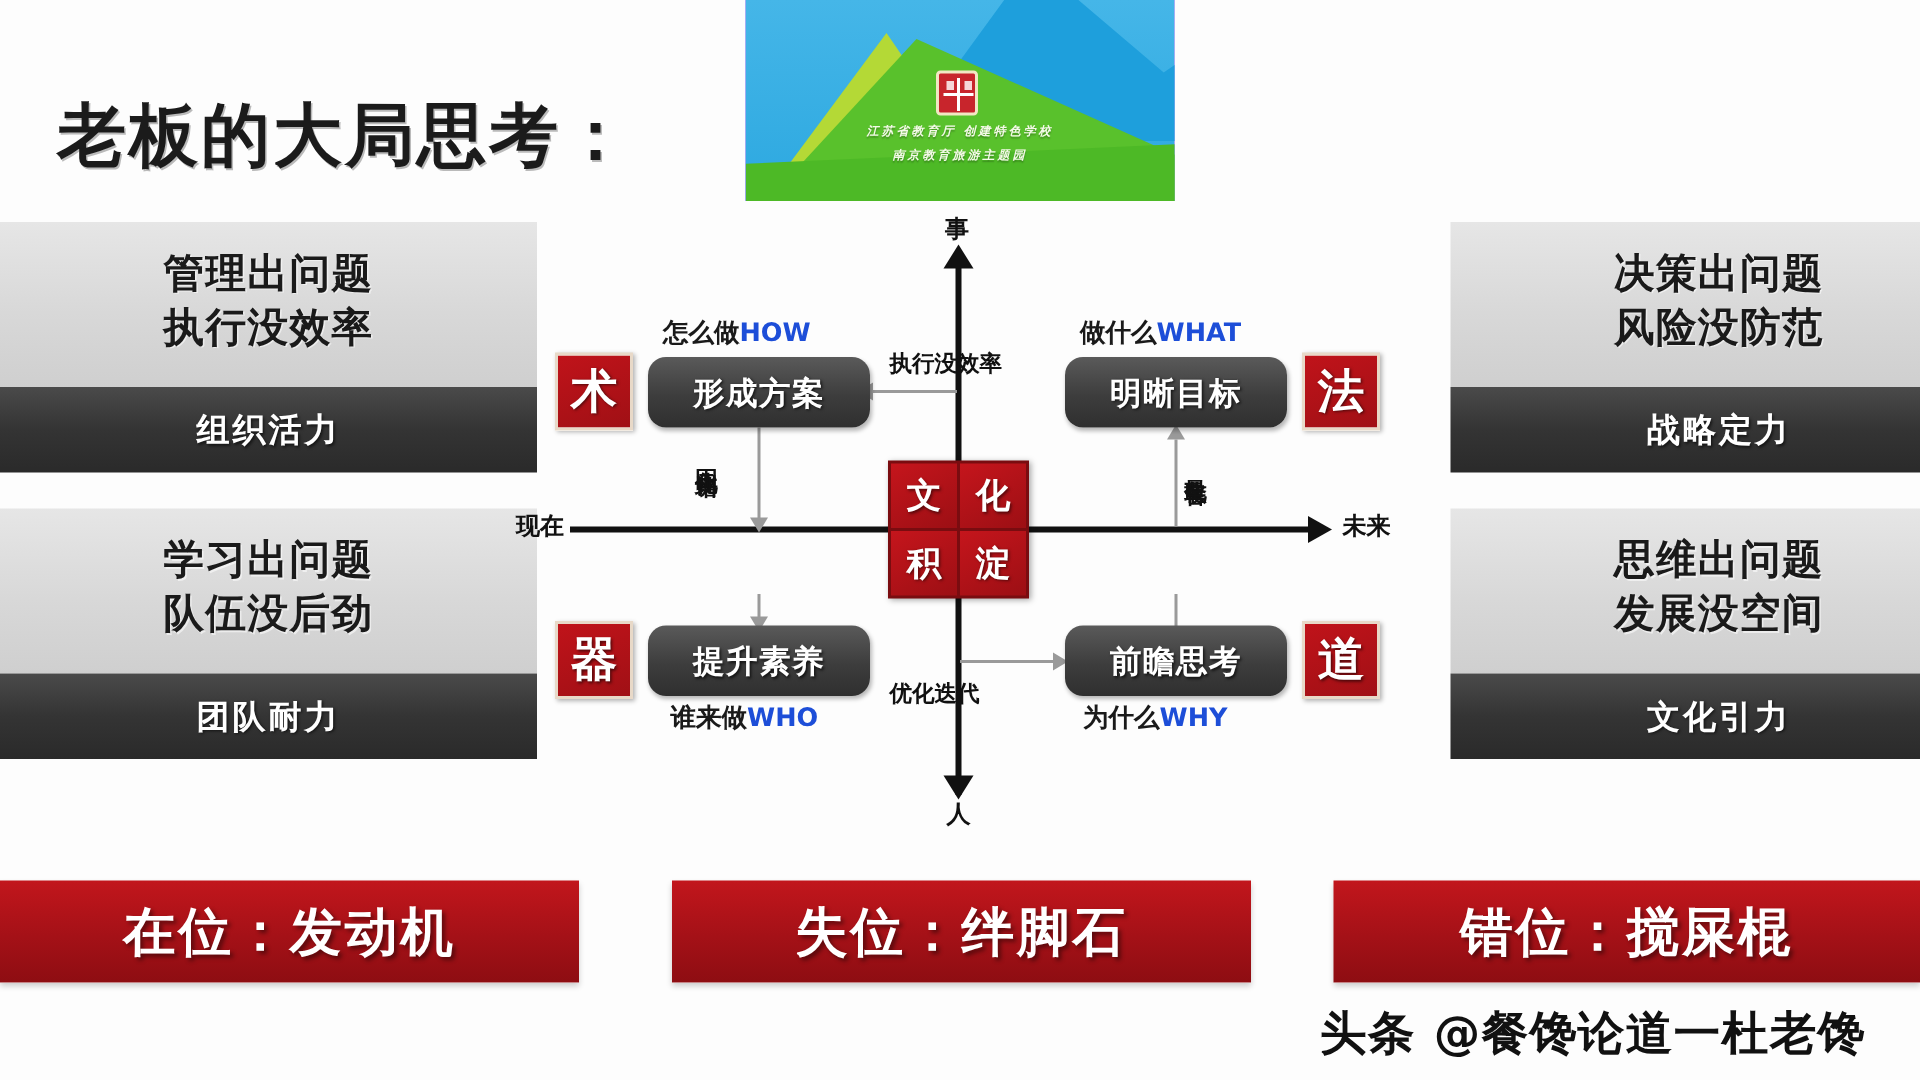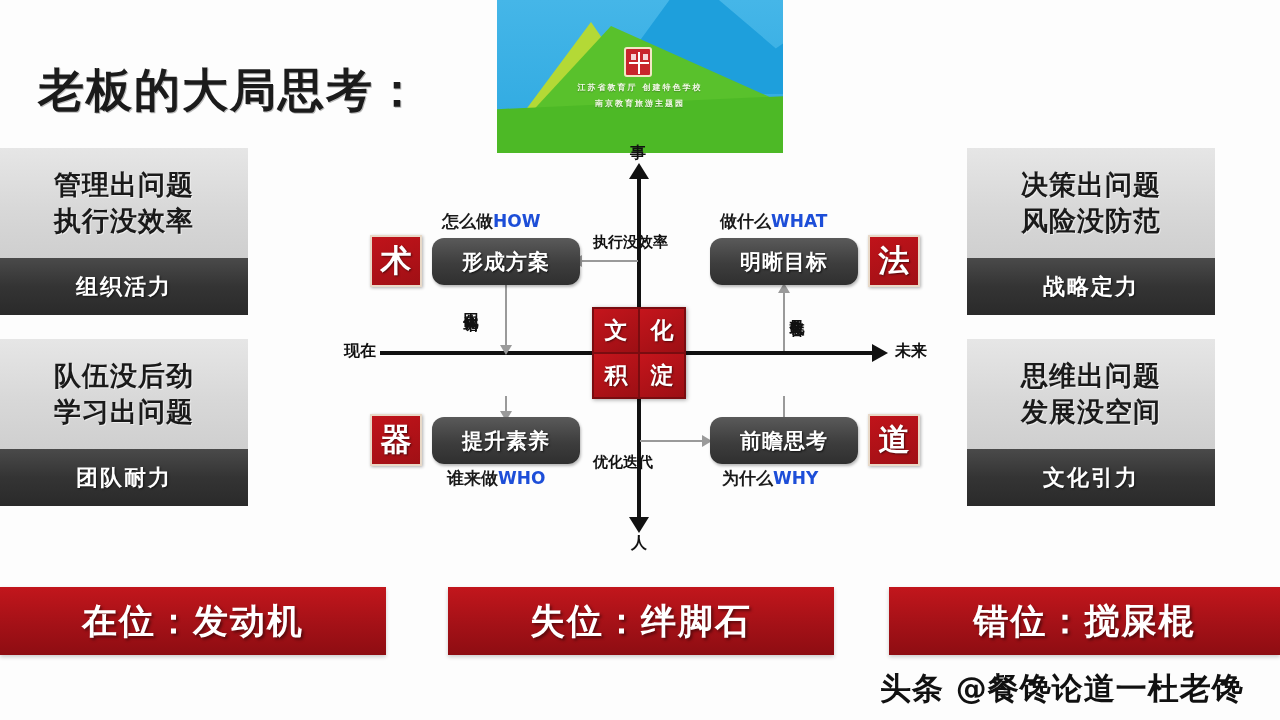--- a/index.html
+++ b/index.html
@@ -6,22 +6,22 @@
   html, body {
     width: 1280px; height: 720px;
     background: #ffffff;
     font-family: "DejaVu Sans", "Liberation Sans", sans-serif;
     overflow: hidden;
   }
   #root { position: relative; width: 1280px; height: 720px; background:#fdfdfd; }
 
   
   .logo-banner {
-    position: absolute; left: 497px; top: 0px; width: 286px; height: 153px;
-    overflow: hidden; background: #8b5cf6;
+    position: absolute; left: 497px; top: 0px; width: 286px; height: 134px;
+    overflow: hidden; background: #8b5cf6; font-style: italic;
   }
   .logo-sky {
     position:absolute; inset:0;
     background: linear-gradient(180deg,#45b6e8 0%, #2ca8e0 100%);
   }
   .logo-blue-chevron {
     position:absolute; left:104px; top:-26px; width:230px; height:120px;
     background:#1e9fdc;
     clip-path: polygon(0% 100%, 38% 0%, 76% 62%, 100% 30%, 100% 100%);
   }
@@ -62,21 +62,21 @@
 
   
   .page-title {
     position:absolute; left:38px; top:60px;
     font-size:46px; font-weight:bold; color:#1b1b1b;
     letter-spacing:2px;
     text-shadow: 1px 1px 0 rgba(120,120,120,.5);
   }
 
   
-  .side-col { position:absolute; width:248px; }
+  .side-col { position:absolute; width:358px;font-family:Liberation Mono, monospace; }
   .side-col.left { left:0px; top:148px; }
   .side-col.right { left:967px; top:148px; }
 
   .box-light {
     background: linear-gradient(180deg,#e6e6e6 0%, #d8d8d8 55%, #cfcfcf 100%);
     color:#1a1a1a;
     display:flex; flex-direction:column; align-items:center; justify-content:center;
     text-shadow: 1px 1px 0 rgba(255,255,255,.55);
   }
   .box-dark {
@@ -240,22 +240,22 @@
 
   <div class="page-title">老板的大局思考：</div>
 
   <div class="side-col left">
     <div class="box-light">
       <span class="ln">管理出问题</span>
       <span class="ln">执行没效率</span>
     </div>
     <div class="box-dark box-pair">组织活力</div>
     <div class="box-light">
+      <span class="ln">学习出问题</span>
       <span class="ln">队伍没后劲</span>
-      <span class="ln">学习出问题</span>
     </div>
     <div class="box-dark">团队耐力</div>
   </div>
 
   <div class="side-col right">
     <div class="box-light">
       <span class="ln">决策出问题</span>
       <span class="ln">风险没防范</span>
     </div>
     <div class="box-dark box-pair">战略定力</div>

